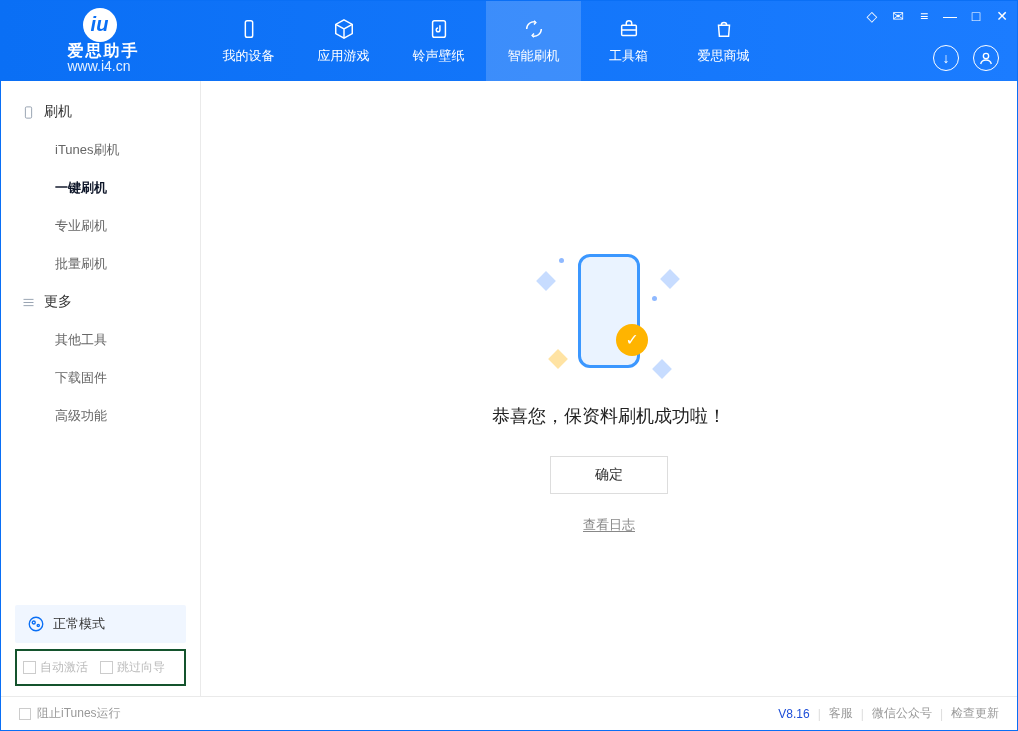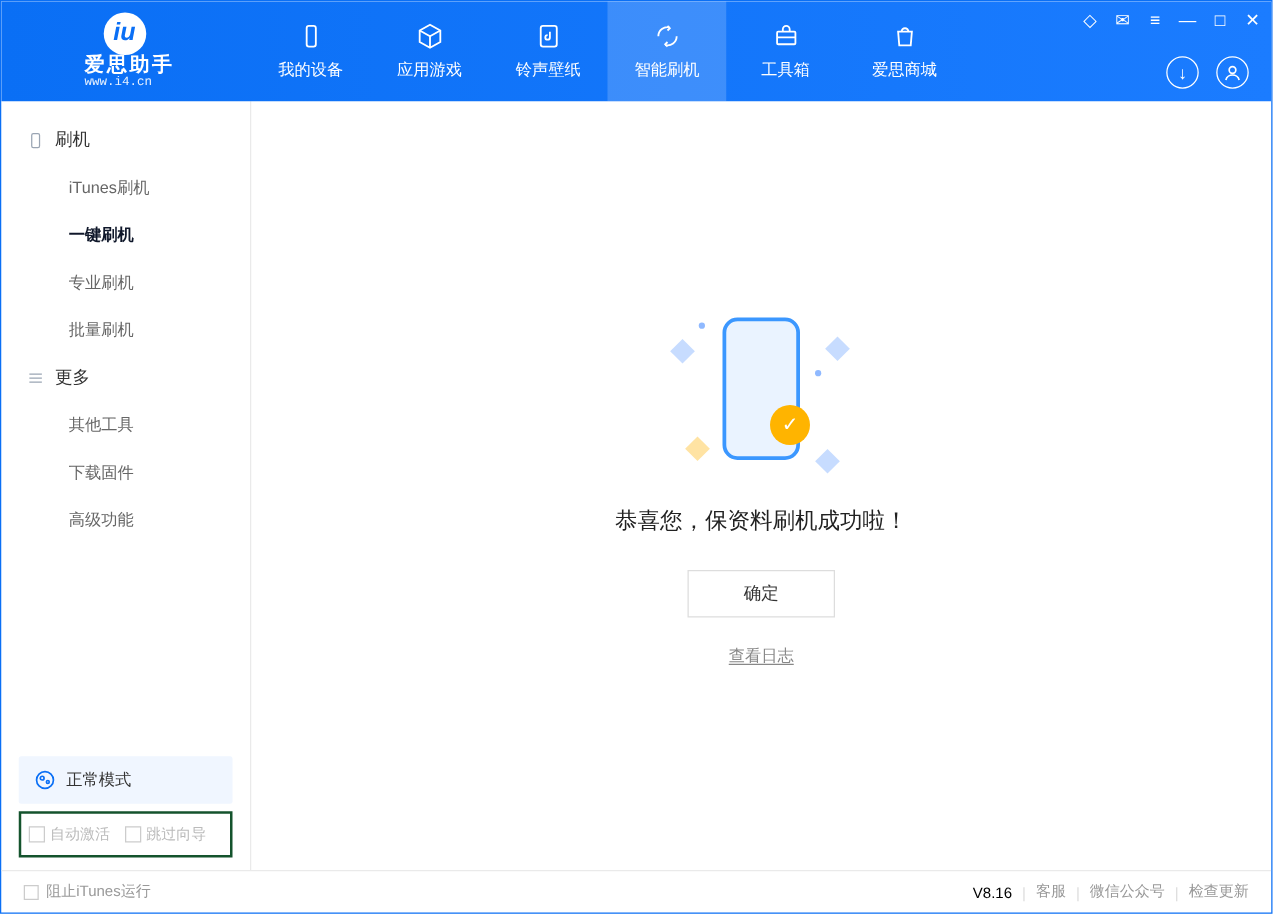--- a/index.html
+++ b/index.html
@@ -2,21 +2,21 @@
 <html><head>
 <meta charset="utf-8">
 <style>
 * { margin:0; padding:0; box-sizing:border-box; font-family:"Microsoft YaHei",Arial,sans-serif; }
 body { background:#fff; width:1018px; height:731px; display:flex; flex-direction:column; border:1px solid #0a6ff5; }
 .header { height:80px; background:linear-gradient(90deg,#0a6ff5,#1b7cff); display:flex; align-items:center; color:#fff; position:relative; }
 .logo { display:flex; align-items:center; padding-left:5px; width:200px;flex-direction:column; }
 .logo-icon { width:34px; height:34px; background:#fff; border-radius:50%; display:flex; align-items:center; justify-content:center; color:#0a6ff5; font-style:italic; font-weight:bold; font-size:20px; margin-right:8px; }
 .logo-text { line-height:1.1; }
 .logo-text .main { font-size:16px; font-weight:bold; letter-spacing:2px; }
-.logo-text .sub { font-size:10px; opacity:0.9;font-family:Liberation Mono, monospace; }
+.logo-text .sub { font-size:14px; opacity:0.9; }
 .tabs { display:flex; height:100%; }
 .tab { width:95px; display:flex; flex-direction:column; align-items:center; justify-content:center; cursor:pointer; gap:6px; font-size:13px; }
 .tab.active { background:rgba(255,255,255,0.18); }
 .tab-icon { width:24px; height:24px; display:flex; align-items:center; justify-content:center; }
 .tab-icon svg { width:22px;height:22px;fill:none;stroke:#fff;stroke-width:1.6; }
 .window-controls { position:absolute; right:6px; top:6px; display:flex; gap:8px; align-items:center; }
 .window-controls span { width:18px;height:18px;display:flex;align-items:center;justify-content:center;cursor:pointer;color:#fff;font-size:14px; }
 .header-bottom-icons { position:absolute; right:18px; bottom:10px; display:flex; gap:14px; }
 .header-bottom-icons span { width:26px;height:26px;border:1.5px solid #fff;border-radius:50%;display:flex;align-items:center;justify-content:center;color:#fff;font-size:14px;cursor:pointer; }
 .body { flex:1; display:flex; min-height:0; }
@@ -44,21 +44,21 @@
 .phone-illus .sp { position:absolute; width:14px;height:14px; transform:rotate(45deg); }
 .sp1{left:20px;top:30px;background:#c7dcff;} .sp2{right:22px;top:28px;background:#c7dcff;} .sp3{left:32px;bottom:18px;background:#ffe3a3;width:8px;height:8px;} .sp4{right:30px;bottom:8px;background:#c7dcff;width:8px;height:8px;}
 .dot{position:absolute;width:5px;height:5px;border-radius:50%;} .d1{left:40px;top:14px;background:#8fb9ff;} .d2{right:42px;top:52px;background:#8fb9ff;}
 .success-text { font-size:18px; color:#222; margin-bottom:28px; }
 .ok-btn { border:1px solid #ddd; background:#fff; padding:9px 44px; font-size:14px; color:#333; cursor:pointer; margin-bottom:22px; }
 .log-link { font-size:13px; color:#888; cursor:pointer; text-decoration:underline; text-underline-offset:2px; }
 .footer { height:34px; border-top:1px solid #eaeaea; display:flex; align-items:center; font-size:12px; color:#999; padding:0 18px; }
 .footer .f-left { display:flex;align-items:center;gap:6px; }
 .footer .f-left .chk-box{width:12px;height:12px;}
 .footer .f-right { margin-left:auto; display:flex; align-items:center; gap:8px; }
-.footer .ver { color:#000000; }
+.footer .ver { color:#1d4ed8; }
 .footer .sep { color:#ddd; }
 .footer .f-link { cursor:pointer; }
 </style>
 </head>
 <body>
 
 <div class="header">
   <div class="logo">
     <div class="logo-icon">iu</div>
     <div class="logo-text">

